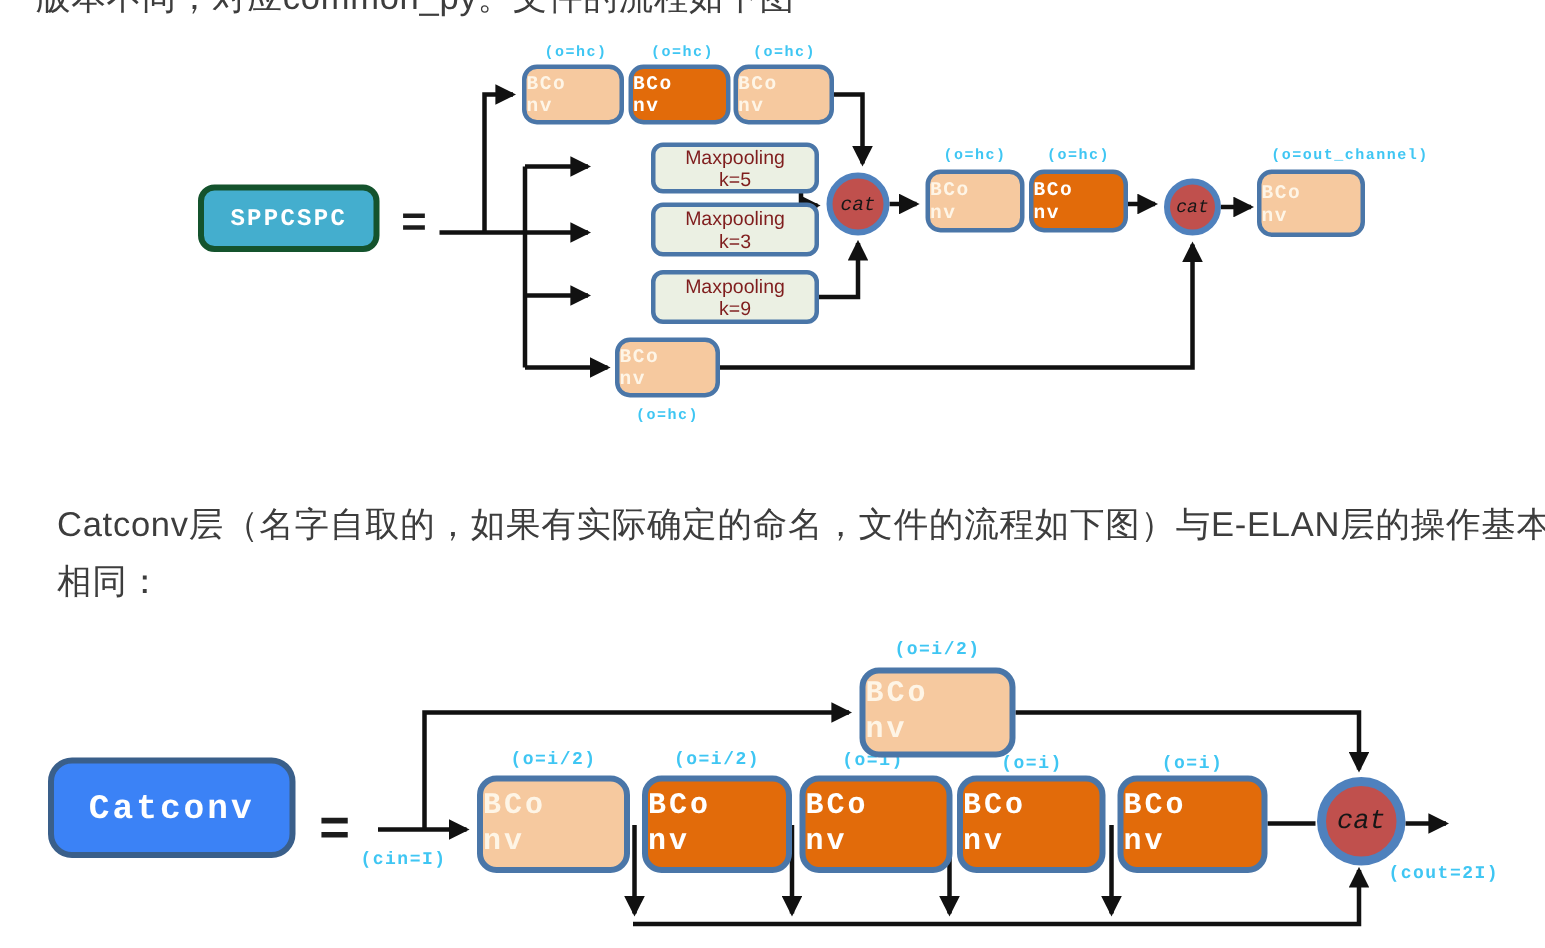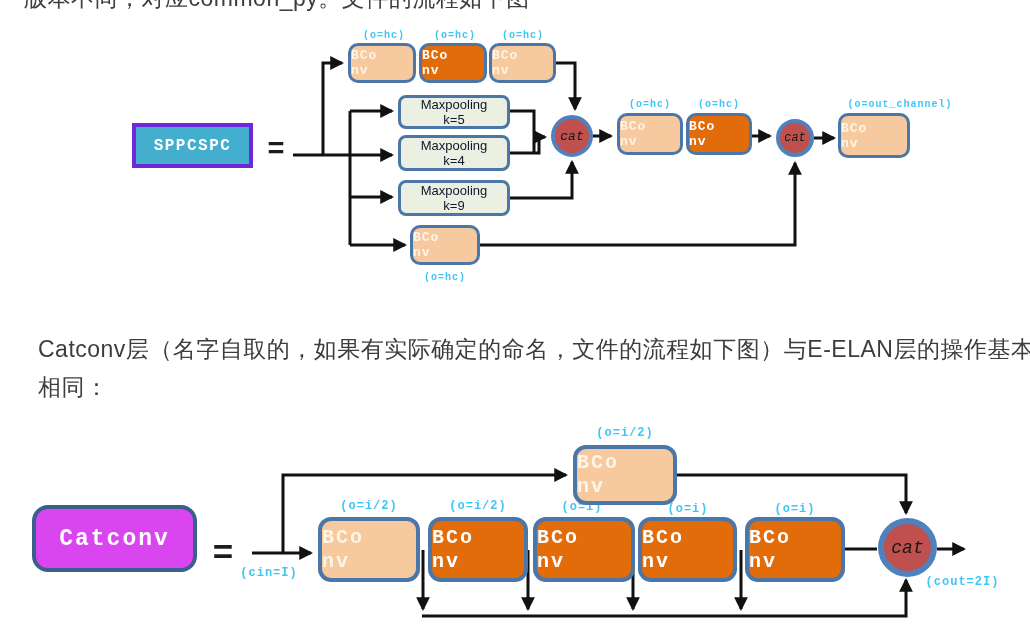--- a/index.html
+++ b/index.html
@@ -18,33 +18,33 @@
        display:flex;flex-direction:column;align-items:flex-start;justify-content:center;
        font-family:"Liberation Mono",monospace;font-weight:bold;text-align:center;z-index:2;}
   .light{background:#f6c99f;color:rgba(255,250,240,.88);}
   .dark{background:#e26b0a;color:#ffffff;}
   .d1s{font-size:13px;line-height:15px;letter-spacing:1px;}
   .d2s{font-size:20px;line-height:24px;letter-spacing:2px;border-width:4px;border-radius:13px;}
   .z3{z-index:3;}
 
   
   .mp{position:absolute;box-sizing:border-box;border:3px solid #4a76a8;border-radius:8px;
-      background:#ebf0e3;color:#0f172a;display:flex;flex-direction:column;align-items:center;
-      justify-content:center;font-size:13px;line-height:15px;z-index:2;}
+      background:#ebf0e3;color:#7f1d1d;display:flex;flex-direction:column;align-items:center;
+      justify-content:center;font-size:13px;line-height:15px;z-index:2;margin-left:36px;}
 
   
   .cat{position:absolute;box-sizing:border-box;border:4px solid #4f81bd;border-radius:50%;
        background:#c0504d;color:#161616;display:flex;align-items:center;justify-content:center;
        font-family:"Liberation Mono",monospace;z-index:2;font-style:italic;}
 
   
   .tbox{position:absolute;box-sizing:border-box;display:flex;align-items:center;justify-content:center;
         font-family:"Liberation Mono",monospace;font-weight:bold;color:#fff;z-index:2;}
-  .spp{background:#44aece;border:4px solid #6d28d9;border-radius:0;font-size:16px;letter-spacing:1.5px;}
-  .cc{background:#d946ef;border:4px solid #3a5f8a;border-radius:16px;font-size:23px;letter-spacing:2px;font-family:Liberation Mono, monospace;}
+  .spp{background:#44aece;border:4px solid #14532d;border-radius:11px;font-size:16px;letter-spacing:1.5px;}
+  .cc{background:#3b82f6;border:4px solid #3a5f8a;border-radius:16px;font-size:23px;letter-spacing:2px;font-family:Liberation Mono, monospace;}
 
   .eq{position:absolute;color:#1c1c1c;font-weight:bold;text-align:center;z-index:2;
       font-family:"Liberation Sans",sans-serif;}
 
   
   .cy{position:absolute;color:#3fc6f3;font-family:"Liberation Mono",monospace;font-weight:bold;
       font-size:10px;letter-spacing:1px;text-align:center;white-space:nowrap;z-index:1;}
   .cy2{font-size:12px;}
 </style>
 </head>
@@ -110,21 +110,21 @@
     <span>BCo</span>
     <span>nv</span>
   </div>
 
   <div class="mp" style="left:398px;top:95px;width:112px;height:34px">
     <span>Maxpooling</span>
     <span>k=5</span>
   </div>
   <div class="mp" style="left:398px;top:135px;width:112px;height:36px">
     <span>Maxpooling</span>
-    <span>k=4</span>
+    <span>k=3</span>
   </div>
   <div class="mp" style="left:398px;top:180px;width:112px;height:36px">
     <span>Maxpooling</span>
     <span>k=9</span>
   </div>
 
   <div class="blk light d1s" style="left:410px;top:225px;width:70px;height:40px">
     <span>BCo</span>
     <span>nv</span>
   </div>

